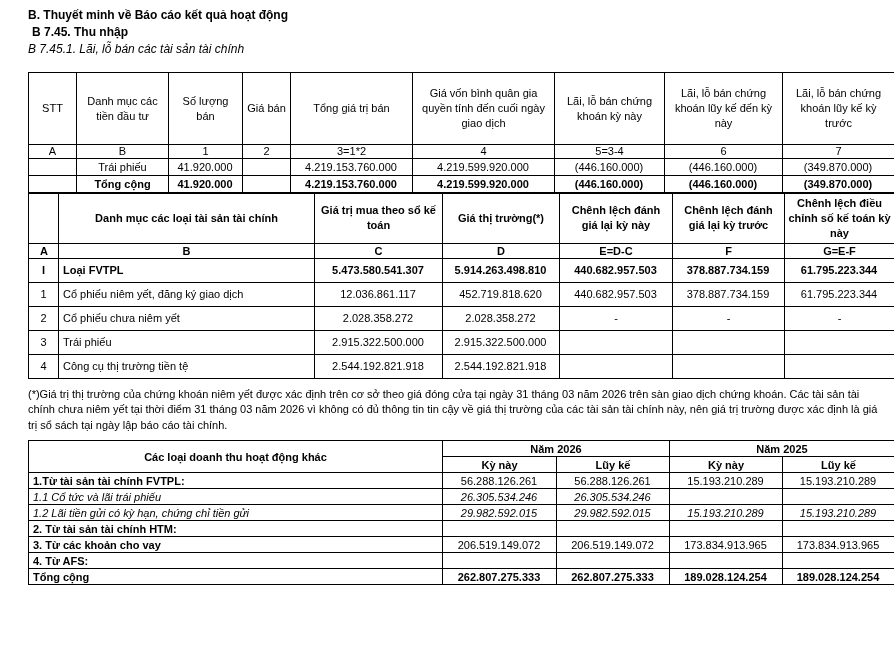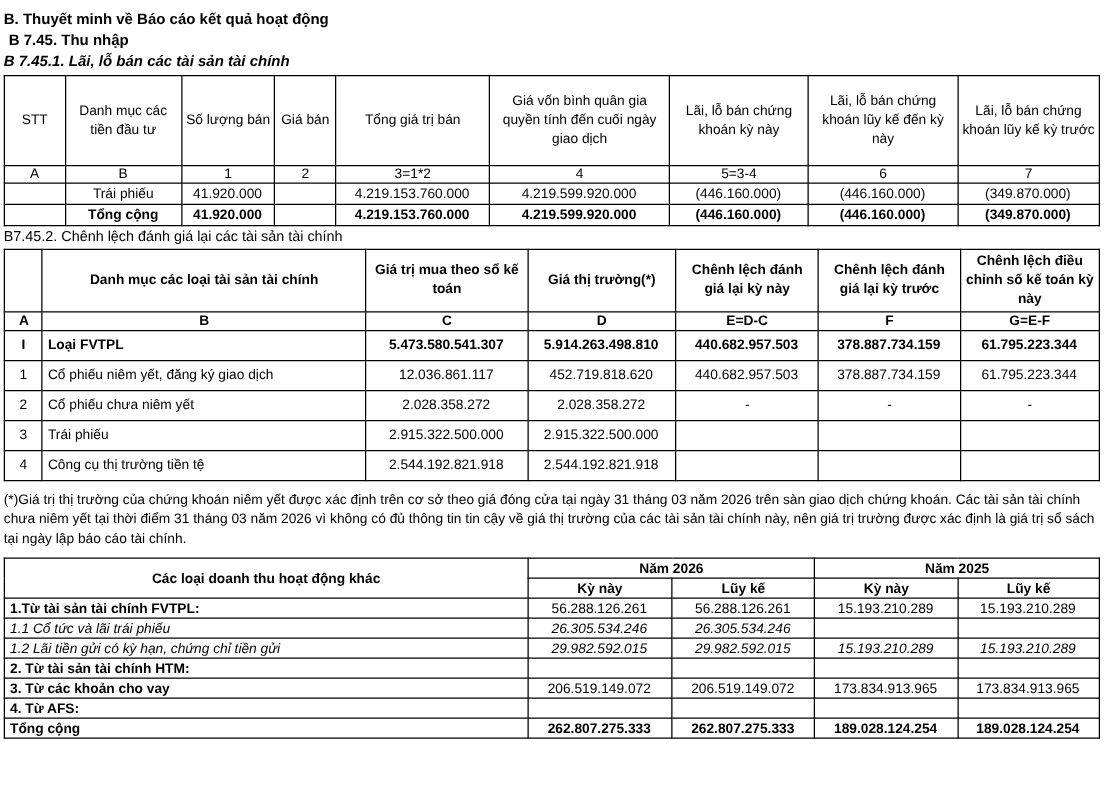--- a/index.html
+++ b/index.html
@@ -1,22 +1,22 @@
 <!DOCTYPE html>
 <html><head>
 <meta charset="utf-8">
 <style>
   * { box-sizing: border-box; }
   html, body { margin: 0; padding: 0; background: #fff; }
   body { width: 894px; font-family: "Liberation Sans", sans-serif; color: #000; }
-  .page { padding: 8px 14px 10px 3px; }
+  .page { padding: 8px 14px 10px 28px; }
 
   .h1 { font-size: 12px; font-weight: bold; margin: 0 0 3px 0; }
   .h2 { font-size: 12px; font-weight: bold; margin: 0 0 3px 4px; }
-  .h3 { font-size: 12px; font-style: italic; font-weight: bold; margin: 0 0 4px 0; }
+  .h3 { font-size: 12px; font-style: italic; font-weight: normal; margin: 0 0 16px 0; }
   .sec-title { font-size: 11.5px; margin: 3px 0 3px 0; }
   .sec-title3 { font-size: 11.5px; margin: 6px 0 4px 0; }
 
   table { width: 100%; border-collapse: collapse; table-layout: fixed; }
   td { border: 1px solid #000; font-size: 11px; padding: 0 3px; vertical-align: middle; word-wrap: break-word; }
 
   
   .t1 .hdr td { height: 72px; text-align: center; line-height: 1.35; padding: 2px 3px; font-weight: normal; }
   .t1 .code td { height: 14px; text-align: center; line-height: 13px; padding: 0 1px; }
   .t1 .data td { height: 17px; }
@@ -102,21 +102,20 @@
       <td></td>
       <td class="num">4.219.153.760.000</td>
       <td class="num">4.219.599.920.000</td>
       <td class="num">(446.160.000)</td>
       <td class="num">(446.160.000)</td>
       <td class="num">(349.870.000)</td>
     </tr>
   </tbody>
     </table>
 
-  <div class="sec-title">B7.45.2. Chênh lệch đánh giá lại các tài sản tài chính</div>
 
   <table class="t2">
     <colgroup>
       <col style="width:30px">
         <col style="width:256px">
         <col style="width:128px">
         <col style="width:117px">
       <col style="width:113px">
         <col style="width:112px">
         <col style="width:110px">

